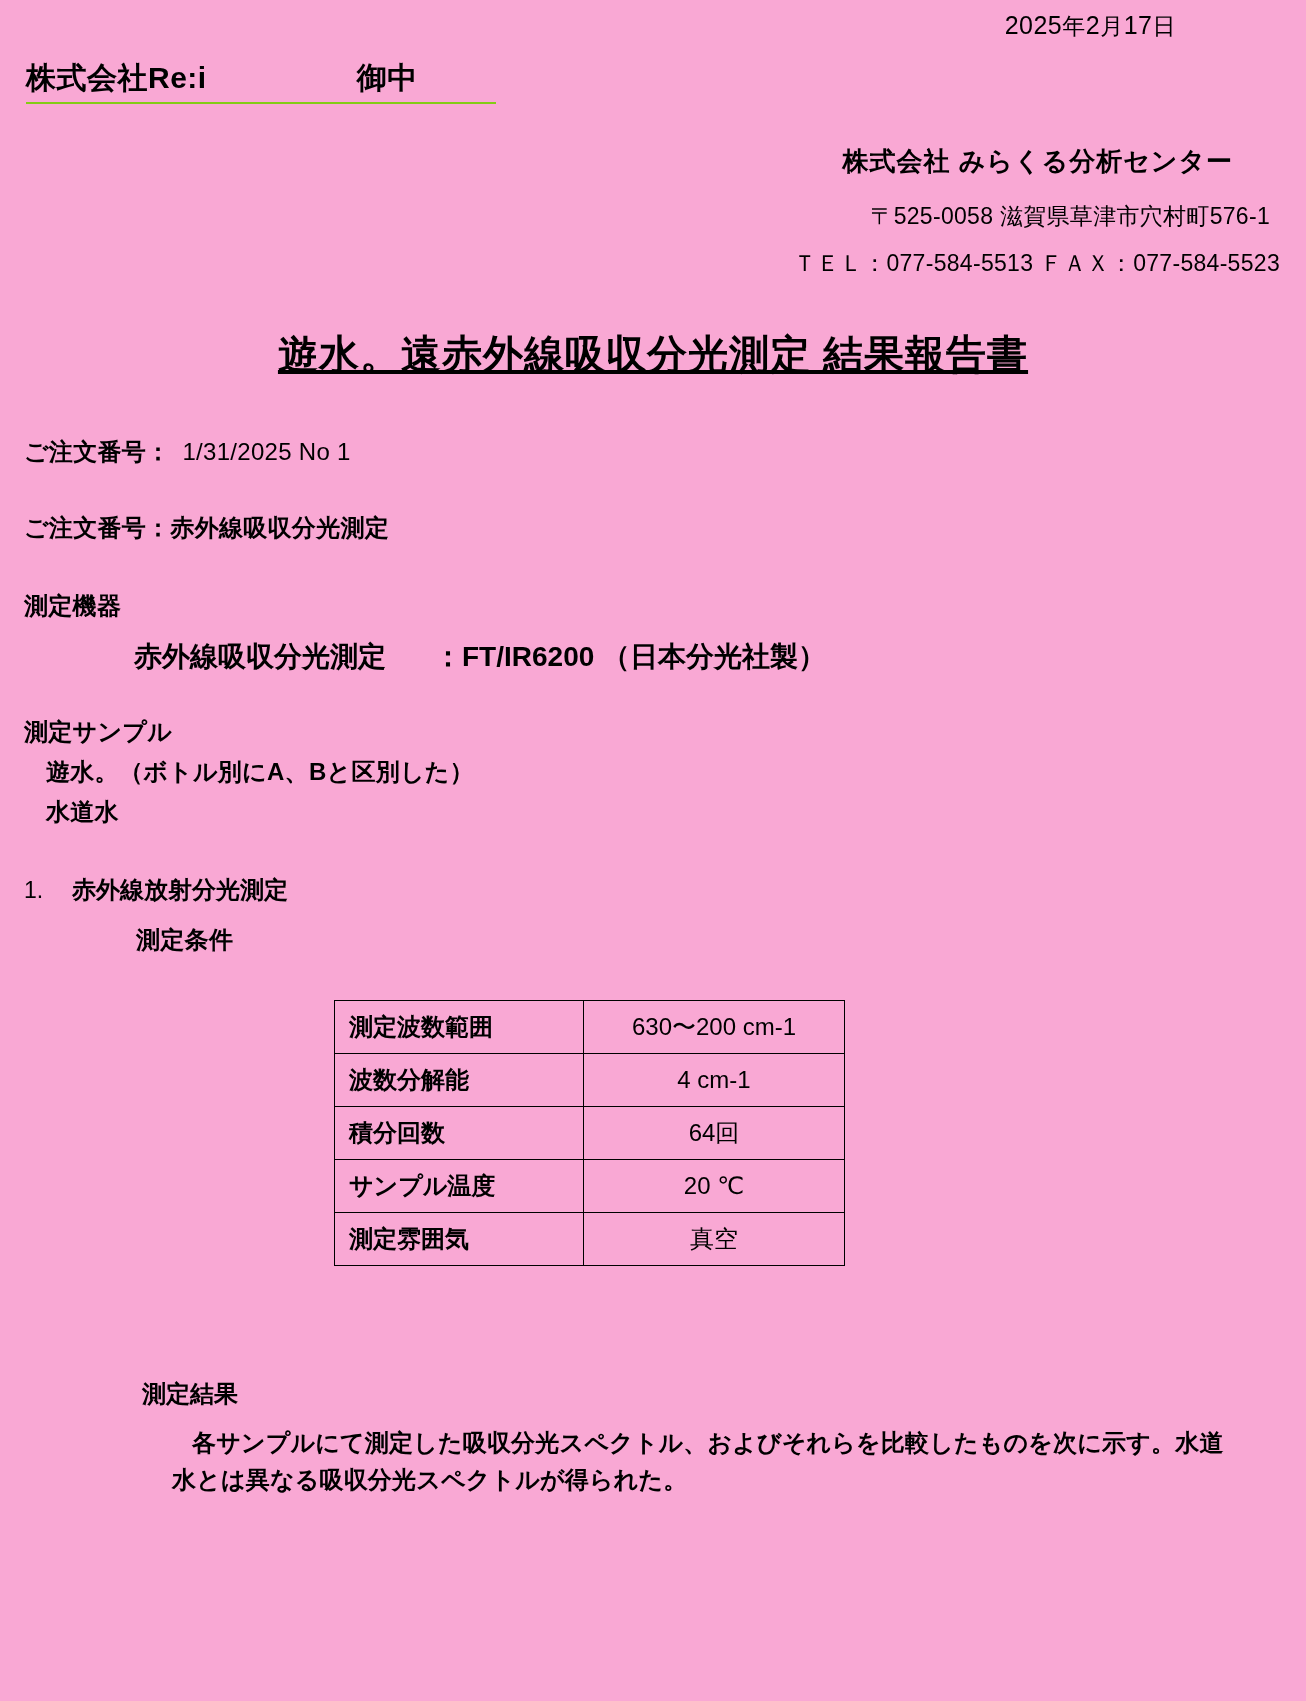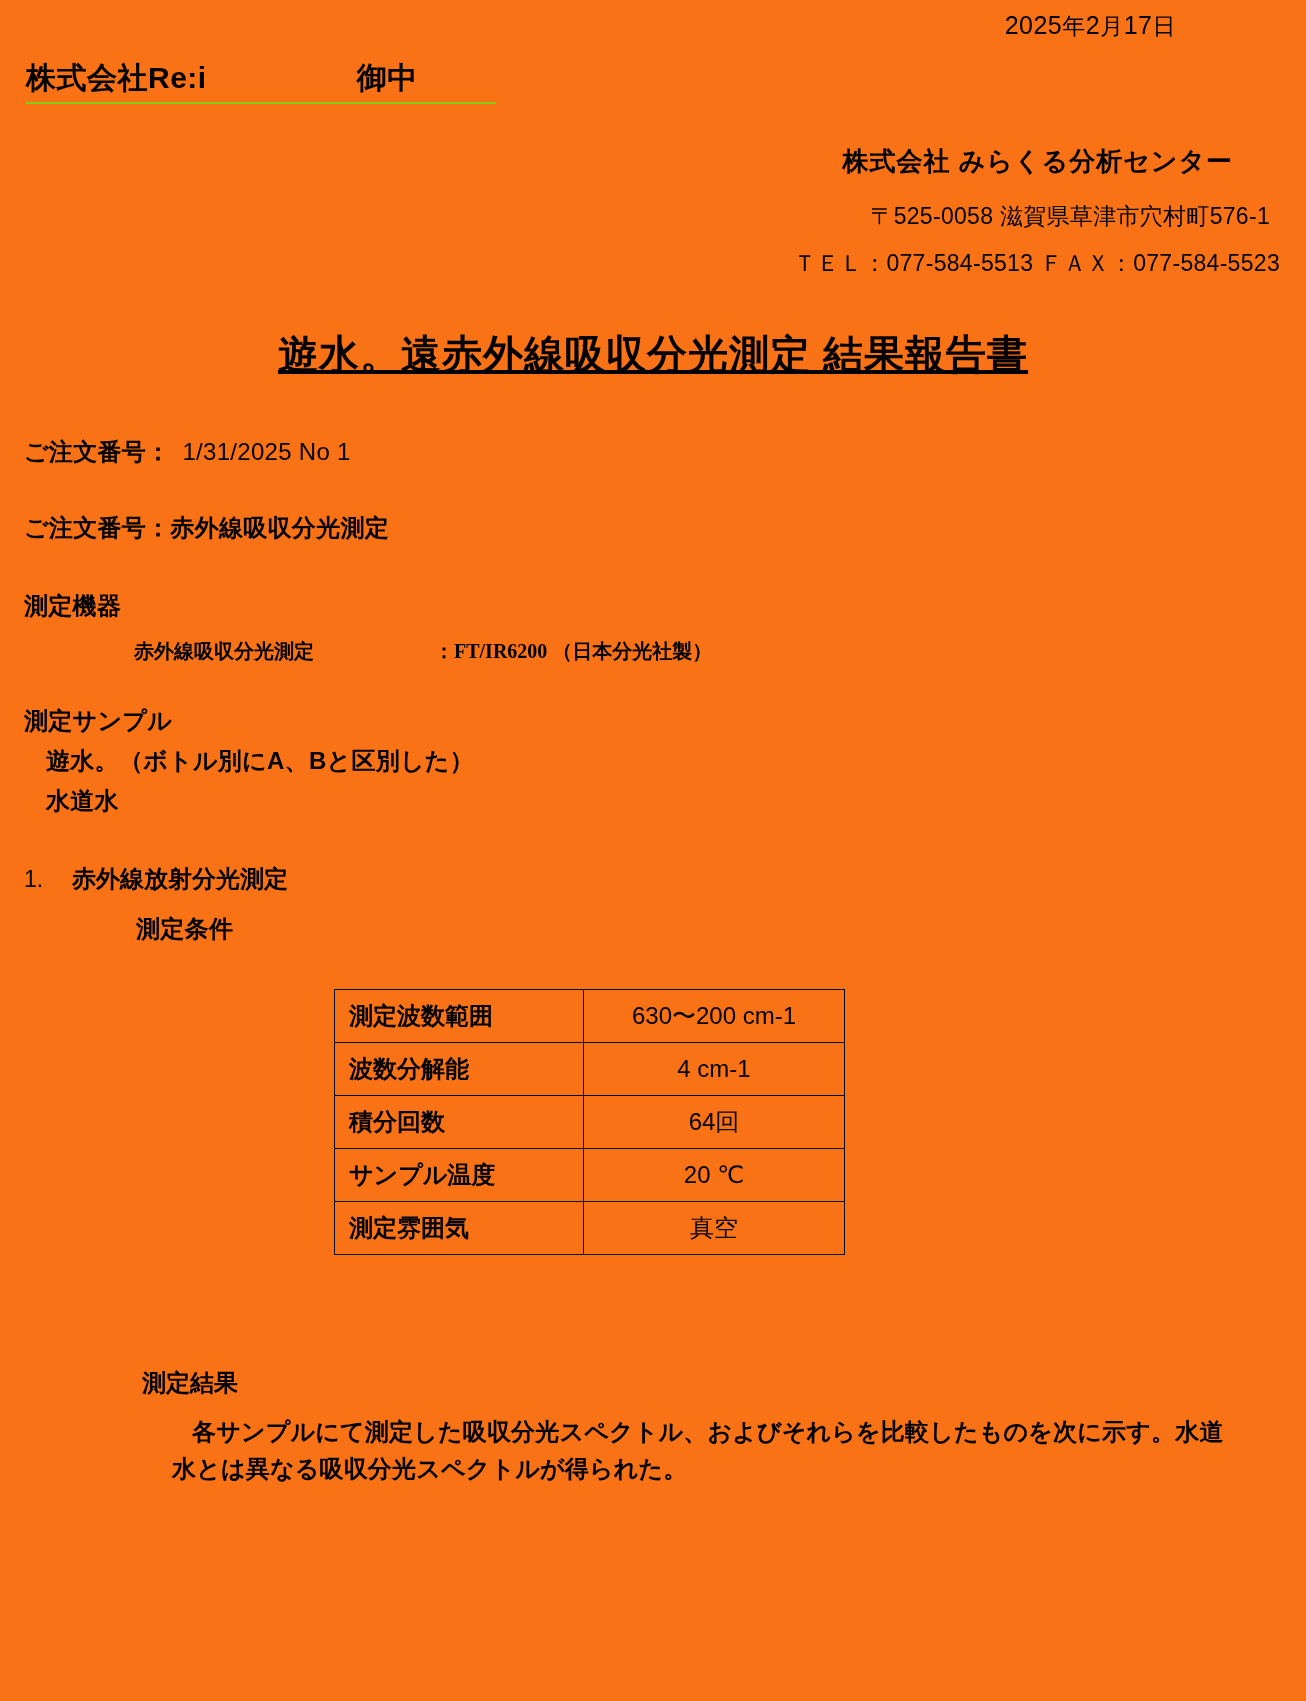--- a/index.html
+++ b/index.html
@@ -9,21 +9,21 @@
   }
   body {
     font-family: "Liberation Sans", "DejaVu Sans", sans-serif;
     color: #000000;
   }
   .page {
     position: relative;
     width: 1306px;
     height: 1701px;
     margin: 0 auto;
-    background: #f97316;
+    background: #f9a8d4;
     overflow: hidden;
     box-sizing: border-box;
     padding: 0 18px;
   }
 
   
   .date-line {
     text-align: right;
     font-size: 25px;
     line-height: 1.1;
@@ -97,23 +97,22 @@
     font-weight: normal;
     margin-left: 12px;
   }
   .gap-1 { height: 44px; }
   .gap-2 { height: 46px; }
   .gap-3 { height: 40px; }
 
   .indent-1 { padding-left: 110px; }
   .indent-small { padding-left: 22px; }
   .device-line {
-    font-size: 20px;
-    font-weight: bold;
-    font-family: Liberation Serif, serif;
+    font-size: 28px;
+    font-weight: bold;
   }
   .device-line .dev-name { display: inline-block; min-width: 300px; }
   .device-line .dev-model { font-weight: bold; }
 
   .numbered {
     font-size: 24px;
     font-weight: bold;
   }
   .numbered .num {
     display: inline-block;

